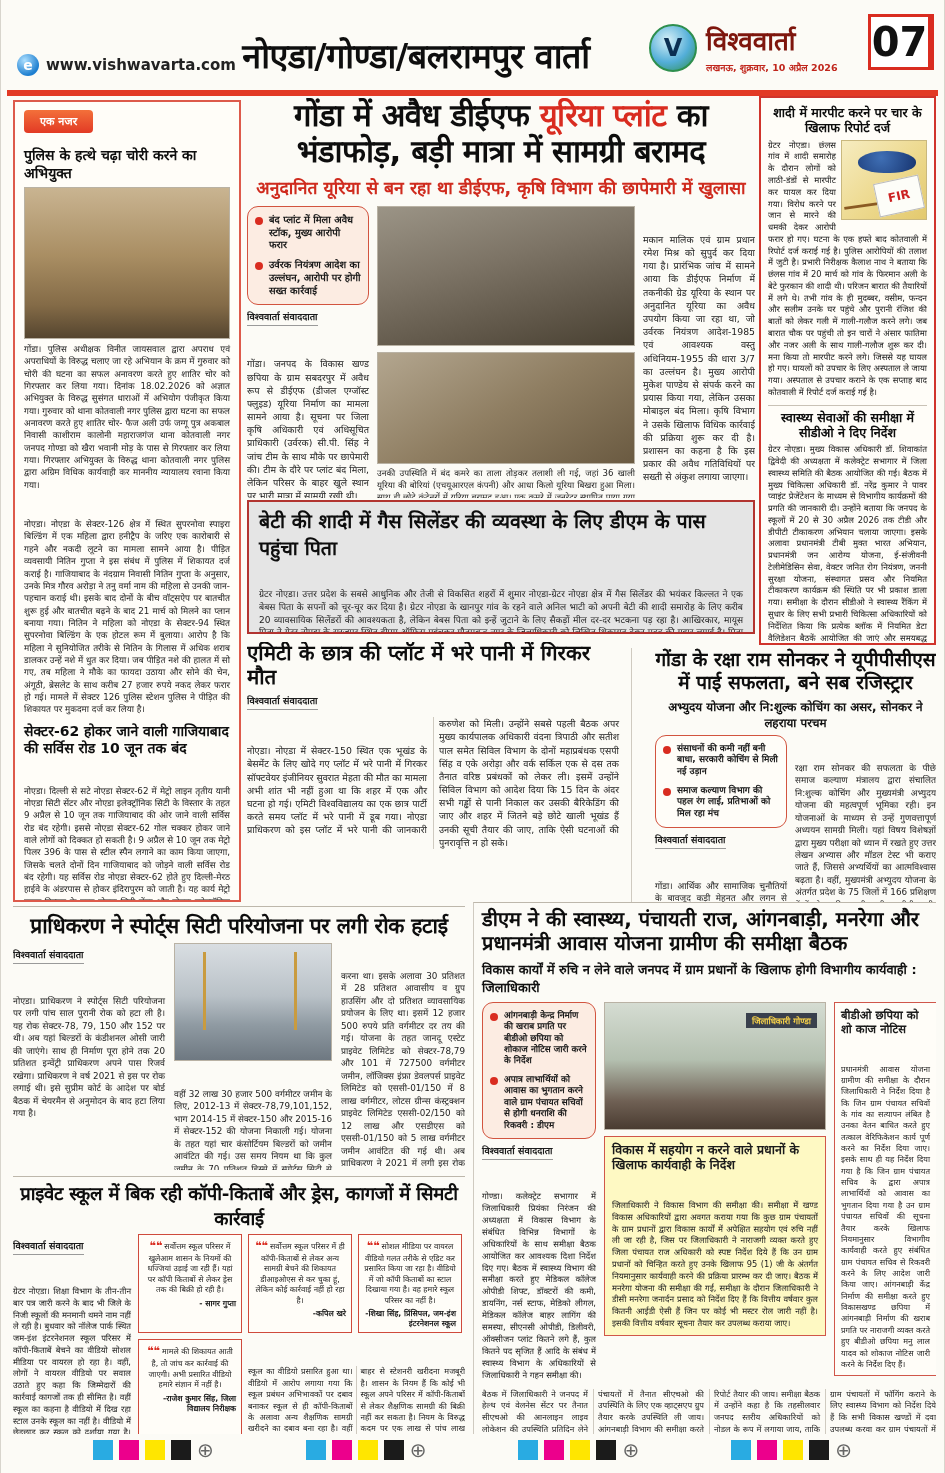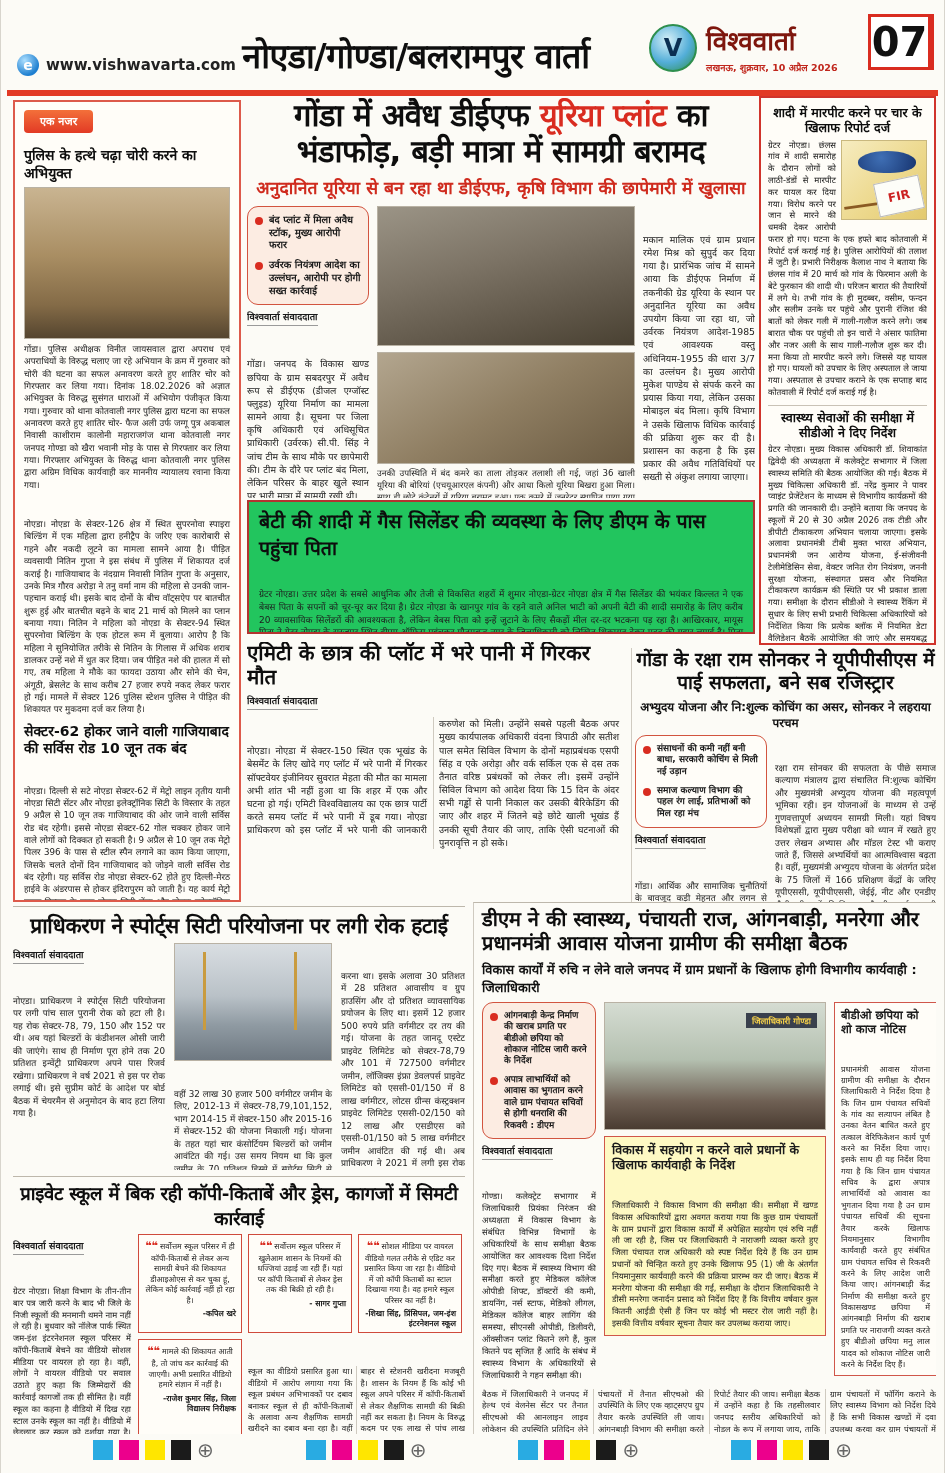--- a/index.html
+++ b/index.html
@@ -71,32 +71,32 @@
              background:linear-gradient(135deg,#f6ecc0 0%,#edd98e 55%,#e3c96e 100%); border:1px solid #c9b87e; }
   .fir-cap { position:absolute; left:16px; top:10px; width:58px; height:22px; border-radius:50% 50% 45% 45%;
              background:radial-gradient(circle at 40% 30%,#3f6fb5,#16336e); }
   .fir-paper { position:absolute; right:4px; bottom:6px; width:46px; height:34px; background:#fdfdf8;
                border:1px solid #bbb; transform:rotate(-12deg); display:flex; align-items:center; justify-content:center;
                font-weight:800; color:#c22; font-size:12px; }
   .fir-pen { position:absolute; left:2px; bottom:14px; width:70px; height:3px; background:#8a5a22; transform:rotate(-8deg); }
 
   
   .daughter { position:absolute; left:246px; top:500px; width:508px; height:134px;
-              border:2px solid #b23430; background:#22c55e; padding:5px 10px; overflow:hidden; }
+              border:2px solid #b23430; background:#e5e5e5; padding:5px 10px; overflow:hidden; }
   .dg-h { font-size:19.5px; font-weight:800; margin-bottom:4px; color:#0d0d0d; }
   .dg-body { font-size:9px; }
 
   
   .amity { position:absolute; left:246px; top:642px; width:378px; height:260px; overflow:hidden; padding-right:6px; }
   .am-h { text-align:left; font-size:20.5px; font-weight:800; line-height:1.15; color:#0d0d0d; }
   .am-cols { column-count:2; column-gap:12px; margin-top:3px; }
 
   
   .sonkar { position:absolute; left:630px; top:648px; width:305px; height:254px; overflow:hidden;
-            border-left:1px solid #cfcac0; padding-left:3px; }
+            border-left:1px solid #cfcac0; padding-left:23px; }
   .sk-h { text-align:center; font-size:19px; font-weight:800; line-height:1.2; color:#0d0d0d; }
   .sk-sub { text-align:center; font-size:11.8px; font-weight:800; margin:4px 0 5px; color:#111; }
   .sk-row { display:flex; gap:8px; }
   .sk-left { width:132px; flex:none; }
   .sk-right { flex:1; }
 
   
   .sports { position:absolute; left:12px; top:906px; width:452px; height:264px; overflow:hidden;
             border-top:1px solid #bdb7ab; padding-top:4px; }
   .sp-h { text-align:center; font-size:21px; font-weight:800; letter-spacing:-.3px; color:#0d0d0d; margin-bottom:4px; }
@@ -321,26 +321,26 @@
   <section class="school">
     <h2 class="sc-h">प्राइवेट स्कूल में बिक रही कॉपी-किताबें और ड्रेस, कागजों में सिमटी कार्रवाई</h2>
     <div class="sc-row">
       <div class="sc-left">
         <span class="byline">विश्ववार्ता संवाददाता</span>
         <p class="just" style="font-size:8.3px">ग्रेटर नोएडा। शिक्षा विभाग के तीन-तीन बार पत्र जारी करने के बाद भी जिले के निजी स्कूलों की मनमानी थमने नाम नहीं ले रही है। बुधवार को नॉलेज पार्क स्थित जम-इंश इंटरनेशनल स्कूल परिसर में कॉपी-किताबें बेचने का वीडियो सोशल मीडिया पर वायरल हो रहा है। वहीं, लोगों ने वायरल वीडियो पर सवाल उठाते हुए कहा कि जिम्मेदारों की कार्रवाई कागजों तक ही सीमित है। वहीं स्कूल का कहना है वीडियो में दिख रहा स्टाल उनके स्कूल का नहीं है। वीडियो में छेड़छाड़ कर स्कूल को दर्शाया गया है। नए शैक्षणिक सत्र होने के साथ ही जिले के प्राइवेट स्कूलों की मनमानी शुरू हो गई है। सत्र शुरू होने के साथ ही अभिभावक लगातार शिकायत कर रहे हैं।</p>
       </div>
       <div class="sc-right">
         <div class="q-grid">
           <div class="qbox">
+            <p class="qt">सर्वोत्तम स्कूल परिसर में खुलेआम शासन के नियमों की धज्जियां उड़ाई जा रही हैं। यहां पर कॉपी किताबों से लेकर ड्रेस तक की बिक्री हो रही है।</p>
+            <span class="qa">- सागर गुप्ता</span>
+          </div>
+          <div class="qbox">
             <p class="qt">सर्वोत्तम स्कूल परिसर में ही कॉपी-किताबों से लेकर अन्य सामग्री बेचने की शिकायत डीआइओएस से कर चुका हूं, लेकिन कोई कार्रवाई नहीं हो रहा है।</p>
             <span class="qa">-कपिल खरे</span>
-          </div>
-          <div class="qbox">
-            <p class="qt">सर्वोत्तम स्कूल परिसर में खुलेआम शासन के नियमों की धज्जियां उड़ाई जा रही हैं। यहां पर कॉपी किताबों से लेकर ड्रेस तक की बिक्री हो रही है।</p>
-            <span class="qa">- सागर गुप्ता</span>
           </div>
           <div class="qbox">
             <p class="qt">सोशल मीडिया पर वायरल वीडियो गलत तरीके से एडिट कर प्रसारित किया जा रहा है। वीडियो में जो कॉपी किताबों का स्टाल दिखाया गया है। वह हमारे स्कूल परिसर का नहीं है।</p>
             <span class="qa">-शिखा सिंह, प्रिंसिपल, जम-इंश इंटरनेशनल स्कूल</span>
           </div>
         </div>
         <div class="sc-underrow">
           <div class="qbox">
             <p class="qt">मामले की शिकायत आती है, तो जांच कर कार्रवाई की जाएगी। अभी प्रसारित वीडियो हमारे संज्ञान में नहीं है।</p>
             <span class="qa">-राजेश कुमार सिंह, जिला विद्यालय निरीक्षक</span>

